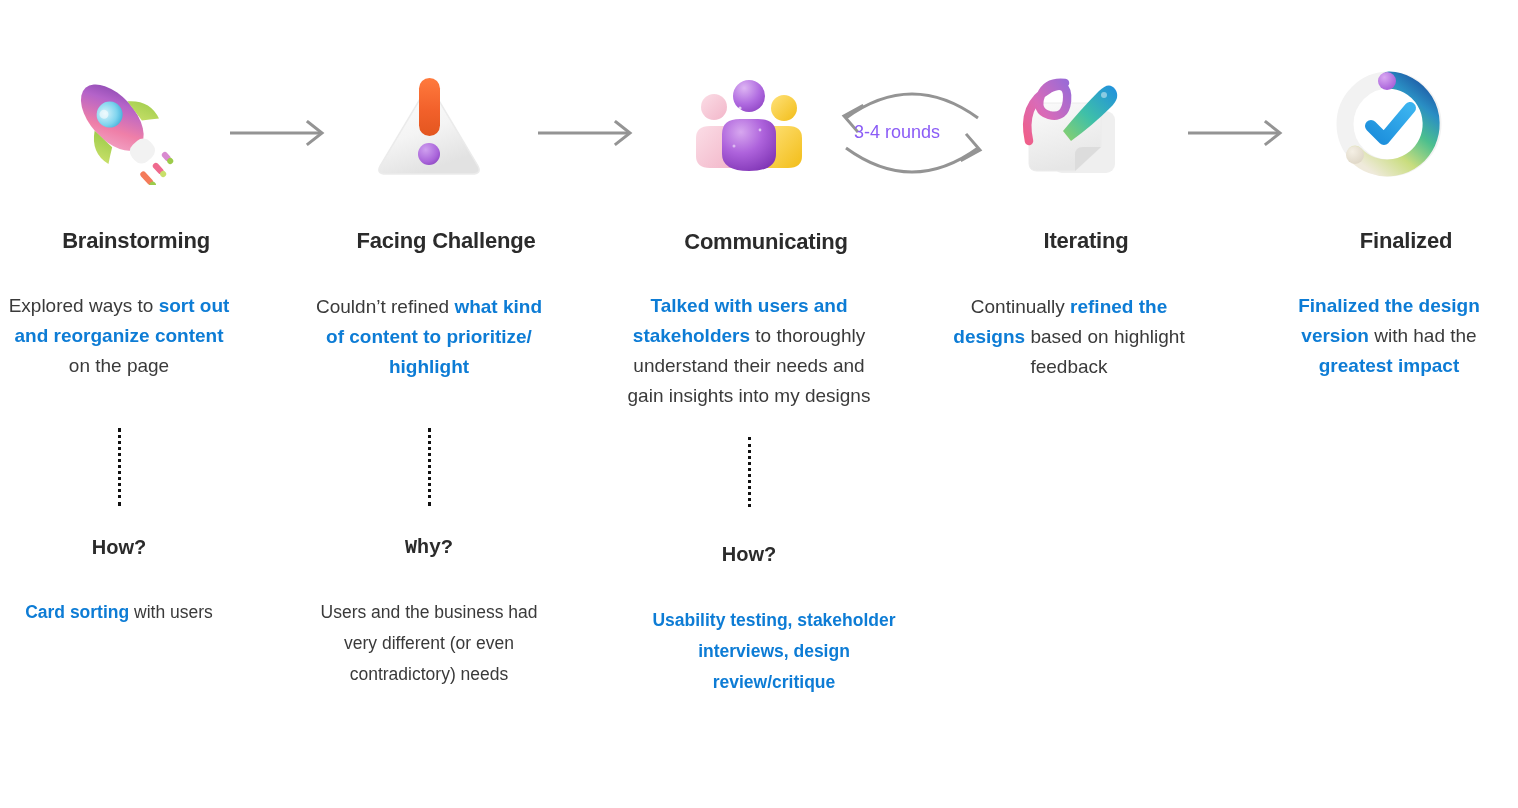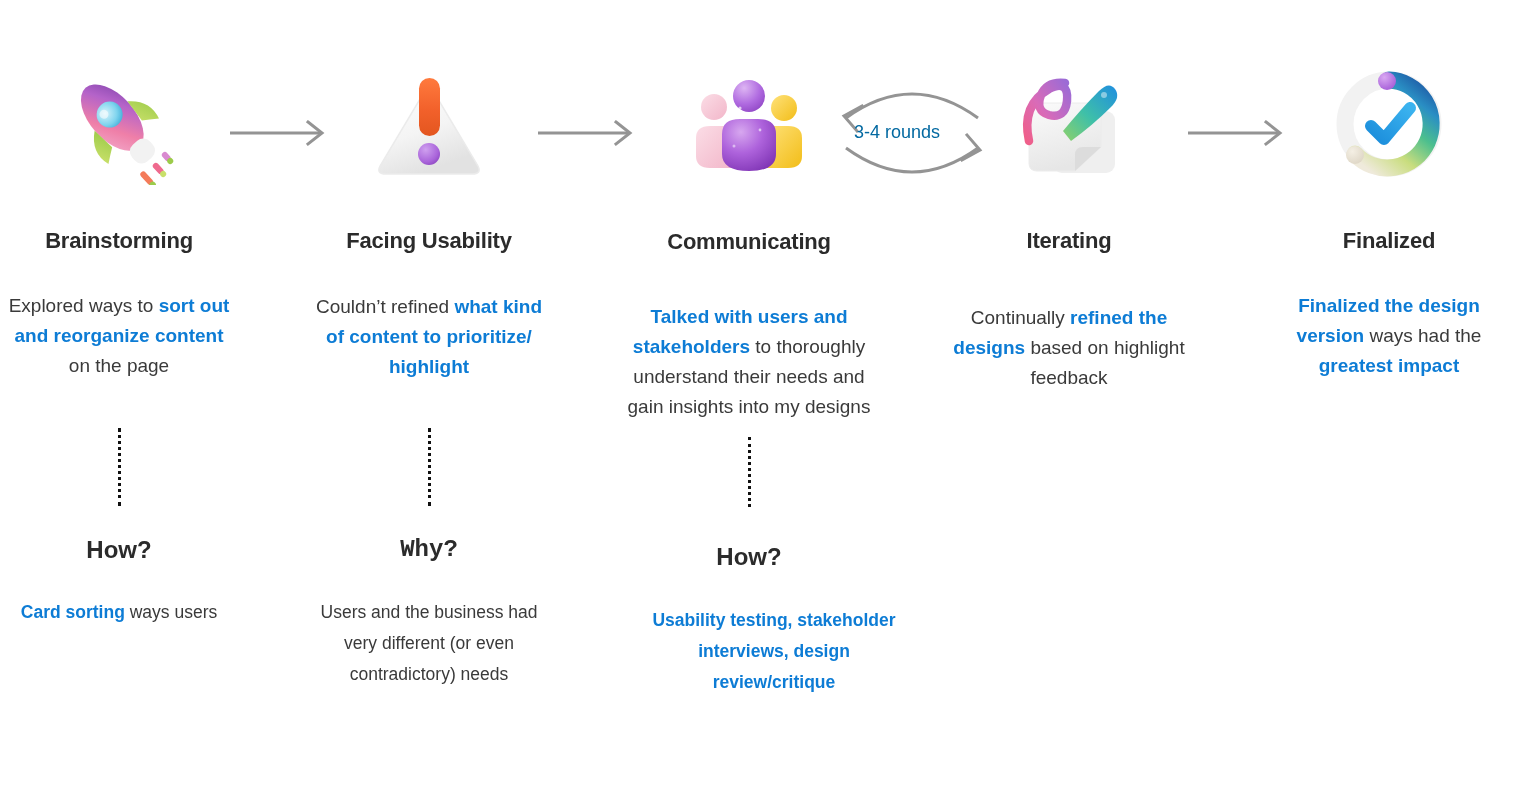--- a/index.html
+++ b/index.html
@@ -39,49 +39,50 @@
 
   .stage-title {
     position: absolute;
     top: 228px;
     left: 0;
     width: 100%;
     font-size: 22px;
     font-weight: bold;
     letter-spacing: -0.2px;
     color: #2b2b2b;
+    padding-left: 17px;
   }
 
   .stage-desc {
     position: absolute;
     top: 290px;
     left: 50%;
     transform: translateX(-50%);
     width: 232px;
     font-size: 19px;
     line-height: 30px;
     color: #3a3a3a;
   }
-  .stage-desc.wide { width: 250px; margin-top: 11px; }
+  .stage-desc.wide { width: 250px; }
 
   .hl { color: #0d7cd5; font-weight: bold; }
 
   
   .dotted {
     position: absolute;
     width: 0;
     border-left: 3px dotted #111111;
   }
 
   
   .q-title {
     position: absolute;
     left: 0;
     width: 100%;
-    font-size: 24px;
+    font-size: 20px;
     font-weight: bold;
     color: #2b2b2b;
   }
   .q-body {
     position: absolute;
     left: 50%;
     transform: translateX(-50%);
     width: 244px;
     font-size: 17.5px;
     line-height: 31px;
@@ -89,21 +90,21 @@
   }
 
   
   .connector { position: absolute; }
 
   
   .loop { position: absolute; }
   .loop-label {
     position: absolute;
     font-size: 18px;
-    color: #0369a1;
+    color: #8b5cf6;
     white-space: nowrap;
   }
 </style>
 </head>
 <body>
 
 <div class="col" style="left:0px;">
 
   <div class="icon-wrap">
     <svg width="120" height="120" viewBox="0 0 120 120">
@@ -146,21 +147,21 @@
   <div class="stage-title">Brainstorming</div>
 
   <div class="stage-desc" style="top:291px;">
     <span>Explored ways to </span><span class="hl">sort out and reorganize content</span><span> on the page</span>
   </div>
 
   <div class="dotted" style="left:118px; top:428px; height:78px;"></div>
 
   <div class="q-title" style="top:536px;">How?</div>
   <div class="q-body" style="top:597px;">
-    <span class="hl">Card sorting</span><span> ways users</span>
+    <span class="hl">Card sorting</span><span> with users</span>
   </div>
 </div>
 
 <div class="connector" style="left:228px; top:118px;">
   <svg width="104" height="30" viewBox="0 0 104 30">
     <line x1="2" y1="15" x2="92" y2="15" stroke="#949494" stroke-width="3"></line>
     <polyline points="80,4 94,15 80,26" fill="none" stroke="#949494" stroke-width="3" stroke-linecap="square" stroke-linejoin="miter"></polyline>
   </svg>
 </div>
 
@@ -184,21 +185,21 @@
           <stop offset="70%" stop-color="#a964da"></stop>
           <stop offset="100%" stop-color="#8c46c0"></stop>
         </radialGradient>
       </defs>
       <path d="M59 18 L108 100 Q112 108 102 108 L16 108 Q6 108 10 100 Z" fill="url(#triG)" stroke="#ebebeb" stroke-width="1.5"></path>
       <rect x="49" y="12" width="21" height="58" rx="10.5" fill="url(#barG)"></rect>
       <circle cx="59" cy="88" r="11" fill="url(#dotG)"></circle>
     </svg>
   </div>
 
-  <div class="stage-title">Facing Usability</div>
+  <div class="stage-title">Facing Challenge</div>
 
   <div class="stage-desc" style="top:292px;">
     <span>Couldn’t refined </span><span class="hl">what kind of content to prioritize/ highlight</span>
   </div>
 
   <div class="dotted" style="left:118px; top:428px; height:78px;"></div>
 
   <div class="q-title" style="top:536px;font-family:Liberation Mono, monospace;">Why?</div>
   <div class="q-body" style="top:597px; width:250px;">
     <span>Users and the business had very different (or even contradictory) needs</span>
@@ -344,15 +345,15 @@
       <path d="M63 20 A44 44 0 1 1 29 94" fill="none" stroke="url(#ringG)" stroke-width="17" stroke-linecap="round"></path>
       <circle cx="61" cy="21" r="9" fill="url(#purDotG)"></circle>
       <circle cx="29" cy="95" r="9" fill="url(#beigeDotG)"></circle>
       <path d="M45 66 L58 79 L84 48" fill="none" stroke="url(#checkG)" stroke-width="12" stroke-linecap="round" stroke-linejoin="round"></path>
     </svg>
   </div>
 
   <div class="stage-title">Finalized</div>
 
   <div class="stage-desc" style="top:291px;">
-    <span class="hl">Finalized the design version</span><span> ways had the </span><span class="hl">greatest impact</span>
+    <span class="hl">Finalized the design version</span><span> with had the </span><span class="hl">greatest impact</span>
   </div>
 </div>
 
 </body></html>

